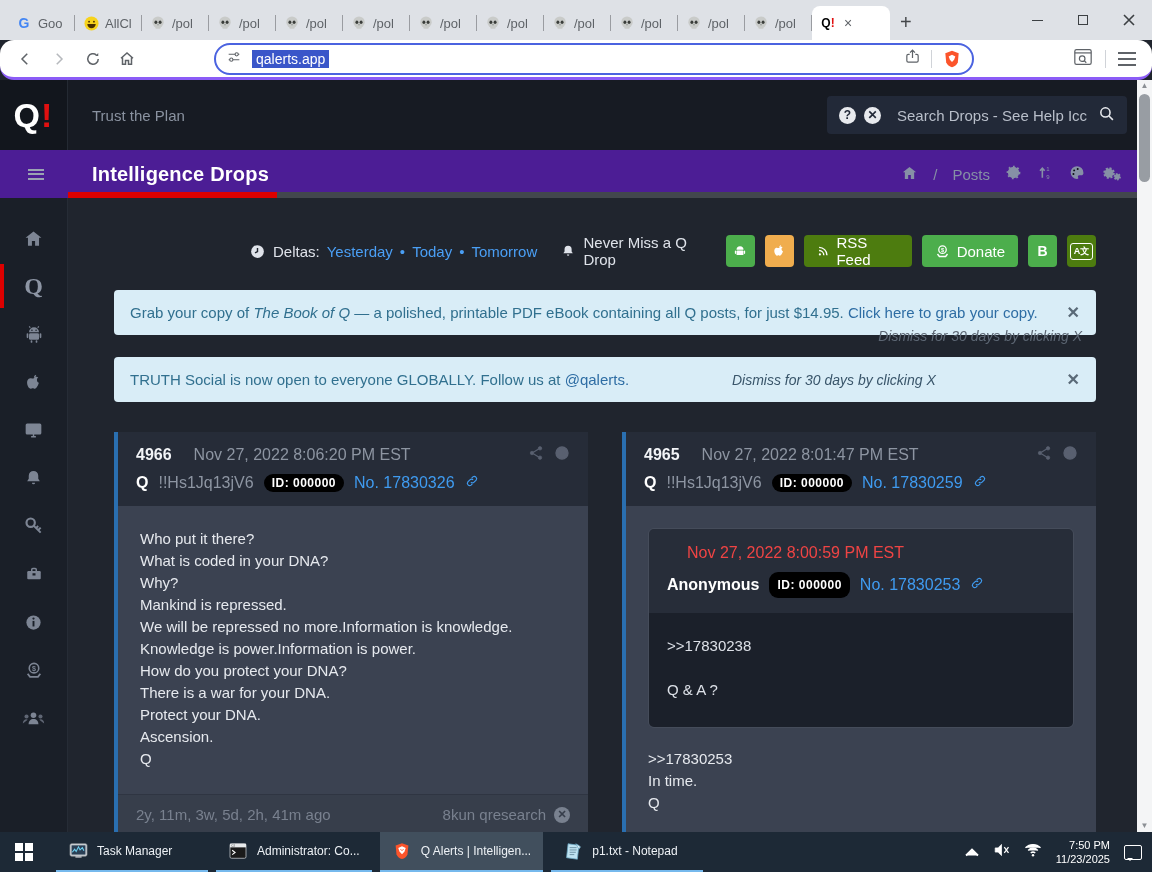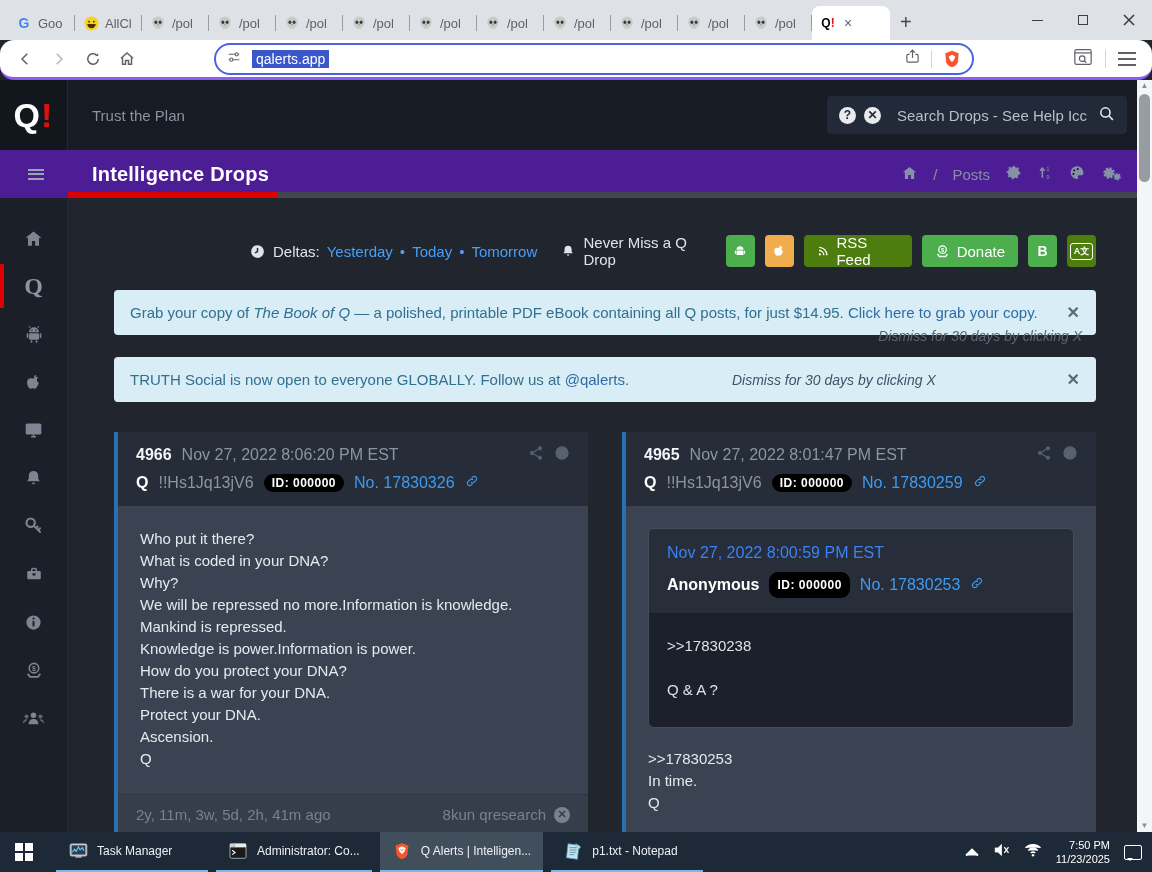--- a/index.html
+++ b/index.html
@@ -91,39 +91,39 @@
   .banner .bx { margin-left:auto; color:#5a6a78; font-size:16px; font-weight:bold; padding-left:14px; }
   .banner a { color:#2e6da4; text-decoration:none; }
   .banner1 { margin-top:22px; }
   .banner1 .dismiss { position:absolute; right:14px; bottom:-9px; font-style:italic; color:#5c6673; font-size:14px; }
   .banner2 { margin-top:22px; }
   .banner2 .dismiss2 { margin-left:auto; font-style:italic; color:#39556a; font-size:14px; padding-right:14px; }
 
   .cards { margin-top:30px; display:flex; gap:34px; align-items:flex-start; }
   .card { flex:1; border-left:4px solid #2a6fb0; display:flex; flex-direction:column; }
   .card-head { background:#262c38; padding:13px 18px 14px; }
-  .ch-row1 { display:flex; align-items:center; color:#8d95a2; font-size:16px; gap:10px; }
+  .ch-row1 { display:flex; align-items:center; color:#8d95a2; font-size:16px; gap:22px; }
   .pnum { color:#f2f4f7; font-weight:bold; }
   .ch-icons { margin-left:auto; display:flex; gap:10px; color:#596070; }
   .ch-icons svg { fill:#596070; stroke:#596070; }
   .ch-row2 { display:flex; align-items:center; gap:10px; margin-top:9px; font-size:16px; }
   .author { color:#fff; font-weight:bold; }
   .trip { color:#8d95a2; }
   .idbadge { background:#000; color:#fff; font-weight:bold; font-size:12px; border-radius:9px; padding:2px 8px; letter-spacing:.5px; }
   .nolink { color:#3f9bf0; }
   .linkico svg { stroke:#3f9bf0; fill:none; stroke-width:2; }
   .card-body { background:#3b4251; padding:22px 22px 24px; color:#e6e9ee; font-size:15px; line-height:22px; }
   .card-body .ln { margin-bottom:0; }
   .card-foot { background:#373e4b; border-top:1px solid #2f3542; padding:11px 18px; display:flex; align-items:center; color:#79818f; font-size:15px; }
   .cf-right { margin-left:auto; display:flex; align-items:center; gap:8px; }
   .xcirc { width:16px; height:16px; border-radius:50%; background:#79818f; color:#373e4b; font-size:11px; font-weight:bold; display:flex; align-items:center; justify-content:center; }
 
   .quote { border:1px solid #454c5a; border-radius:6px; overflow:hidden; margin-bottom:20px; }
   .q-head { background:#272d39; padding:13px 18px 15px; }
-  .q-date { color:#3b82f6; font-size:16px; }
+  .q-date { color:#ef4444; font-size:16px;margin-left:20px; }
   .q-row2 { display:flex; align-items:center; gap:10px; margin-top:8px; font-size:16px; }
   .q-body { background:#1b202a; padding:22px 18px 26px; color:#dde1e8; }
   .q-body .qln2 { margin-top:22px; }
 
   
   .pg-scroll { position:absolute; right:0; top:0; bottom:0; width:15px; background:#f4f5f6; display:flex; flex-direction:column; align-items:center; }
   .pg-scroll .arr { color:#8b8f94; font-size:8px; line-height:12px; height:12px; }
   .pg-thumb { width:11px; height:88px; background:#989da3; border-radius:6px; margin-top:2px; }
   .pg-spacer { flex:1; }
 
@@ -605,22 +605,22 @@
                   <span class="nolink">No. 17830326</span>
                   <span class="linkico"><svg width="14" height="14" viewBox="0 0 24 24">
                         <path d="M10 14 a4 4 0 0 0 5.6 0 l3.5 -3.5 a4 4 0 0 0 -5.6 -5.6 l-2 2 M14 10 a4 4 0 0 0 -5.6 0 l-3.5 3.5 a4 4 0 0 0 5.6 5.6 l2 -2"></path>
                       </svg></span>
                 </div>
               </div>
               <div class="card-body">
                 <div class="ln">Who put it there?</div>
                 <div class="ln">What is coded in your DNA?</div>
                 <div class="ln">Why?</div>
+                <div class="ln">Mankind is repressed.</div>
                 <div class="ln">We will be repressed no more.Information is knowledge.</div>
-                <div class="ln">Mankind is repressed.</div>
                 <div class="ln">Knowledge is power.Information is power.</div>
                 <div class="ln">How do you protect your DNA?</div>
                 <div class="ln">There is a war for your DNA.</div>
                 <div class="ln">Protect your DNA.</div>
                 <div class="ln">Ascension.</div>
                 <div class="ln">Q</div>
               </div>
               <div class="card-foot">
                 <span>2y, 11m, 3w, 5d, 2h, 41m ago</span>
                 <span class="cf-right">

